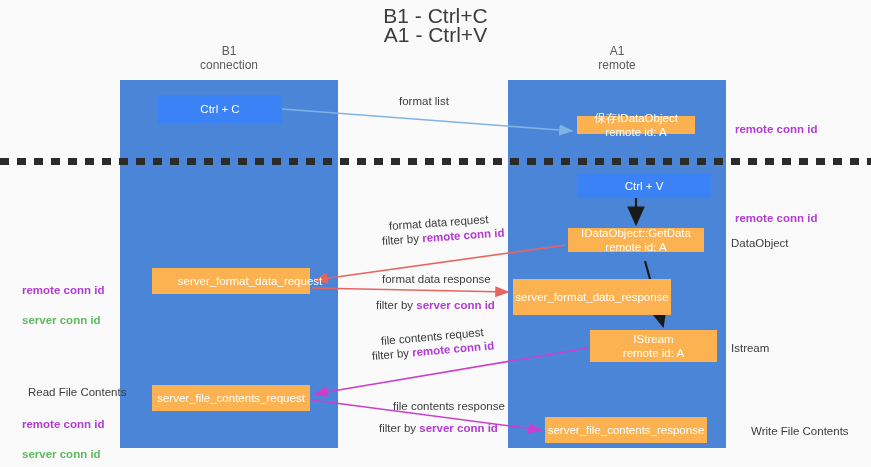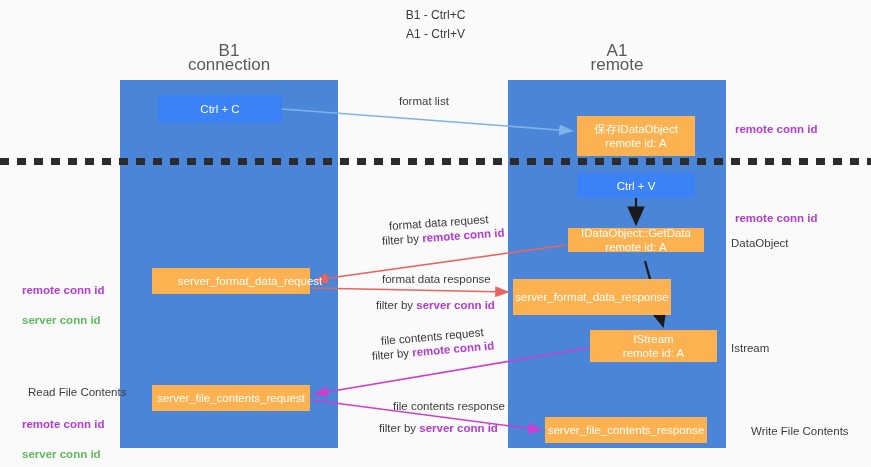--- a/index.html
+++ b/index.html
@@ -8,25 +8,25 @@
     background:#fafafa;
     font-family:"Liberation Sans", sans-serif;
     overflow:hidden;
     position:relative;
   }
   #stage{position:relative;width:871px;height:467px;}
 
   
   .title{
     position:absolute;left:0;right:0;top:6px;
-    text-align:center;font-size:12px;color:#3c3c3c;line-height:19px;
+    text-align:center;font-size:21px;color:#3c3c3c;line-height:19px;
     white-space:pre-line;
   }
   .colhead{
-    position:absolute;text-align:center;font-size:17px;color:#5a5a5a;
+    position:absolute;text-align:center;font-size:12px;color:#5a5a5a;
     line-height:14px;white-space:pre-line;
   }
   #head-b1{left:120px;width:218px;top:44px;}
   #head-a1{left:508px;width:218px;top:44px;}
 
   
   .lane{position:absolute;background:#4a85d8;}
   #lane-b1{left:120px;top:80px;width:218px;height:368px;}
   #lane-a1{left:508px;top:80px;width:218px;height:368px;}
 
@@ -40,22 +40,22 @@
   .node{
     position:absolute;
     display:flex;align-items:center;justify-content:center;
     text-align:center;color:#ffffff;font-size:11.5px;line-height:14px;
     white-space:pre-line;box-sizing:border-box;padding:2px 4px;
   }
   .green{background:#3b82f6;}
   .orange{background:#fcb250;}
 
   #n-ctrlc{left:158px;top:95px;width:124px;height:28px;}
-  #n-save-idataobject{left:577px;top:116px;width:118px;height:40px;}
-  #n-ctrlv{left:577px;top:173px;width:118px;height:25px;}
+  #n-save-idataobject{left:577px;top:116px;width:118px;height:18px;}
+  #n-ctrlv{left:577px;top:173px;width:134px;height:25px;}
   #n-getdata{left:568px;top:228px;width:136px;height:24px;}
   #n-sfdreq{left:152px;top:268px;width:158px;height:26px;padding-left:42px;}
   #n-sfdresp{left:513px;top:279px;width:158px;height:36px;}
   #n-istream{left:590px;top:330px;width:127px;height:32px;}
   #n-sfcreq{left:152px;top:385px;width:158px;height:26px;}
   #n-sfcresp{left:545px;top:417px;width:162px;height:26px;}
 
   
   .ann{position:absolute;font-size:11.5px;line-height:15px;white-space:pre-line;}
   .plain{color:#3c3c3c;}

